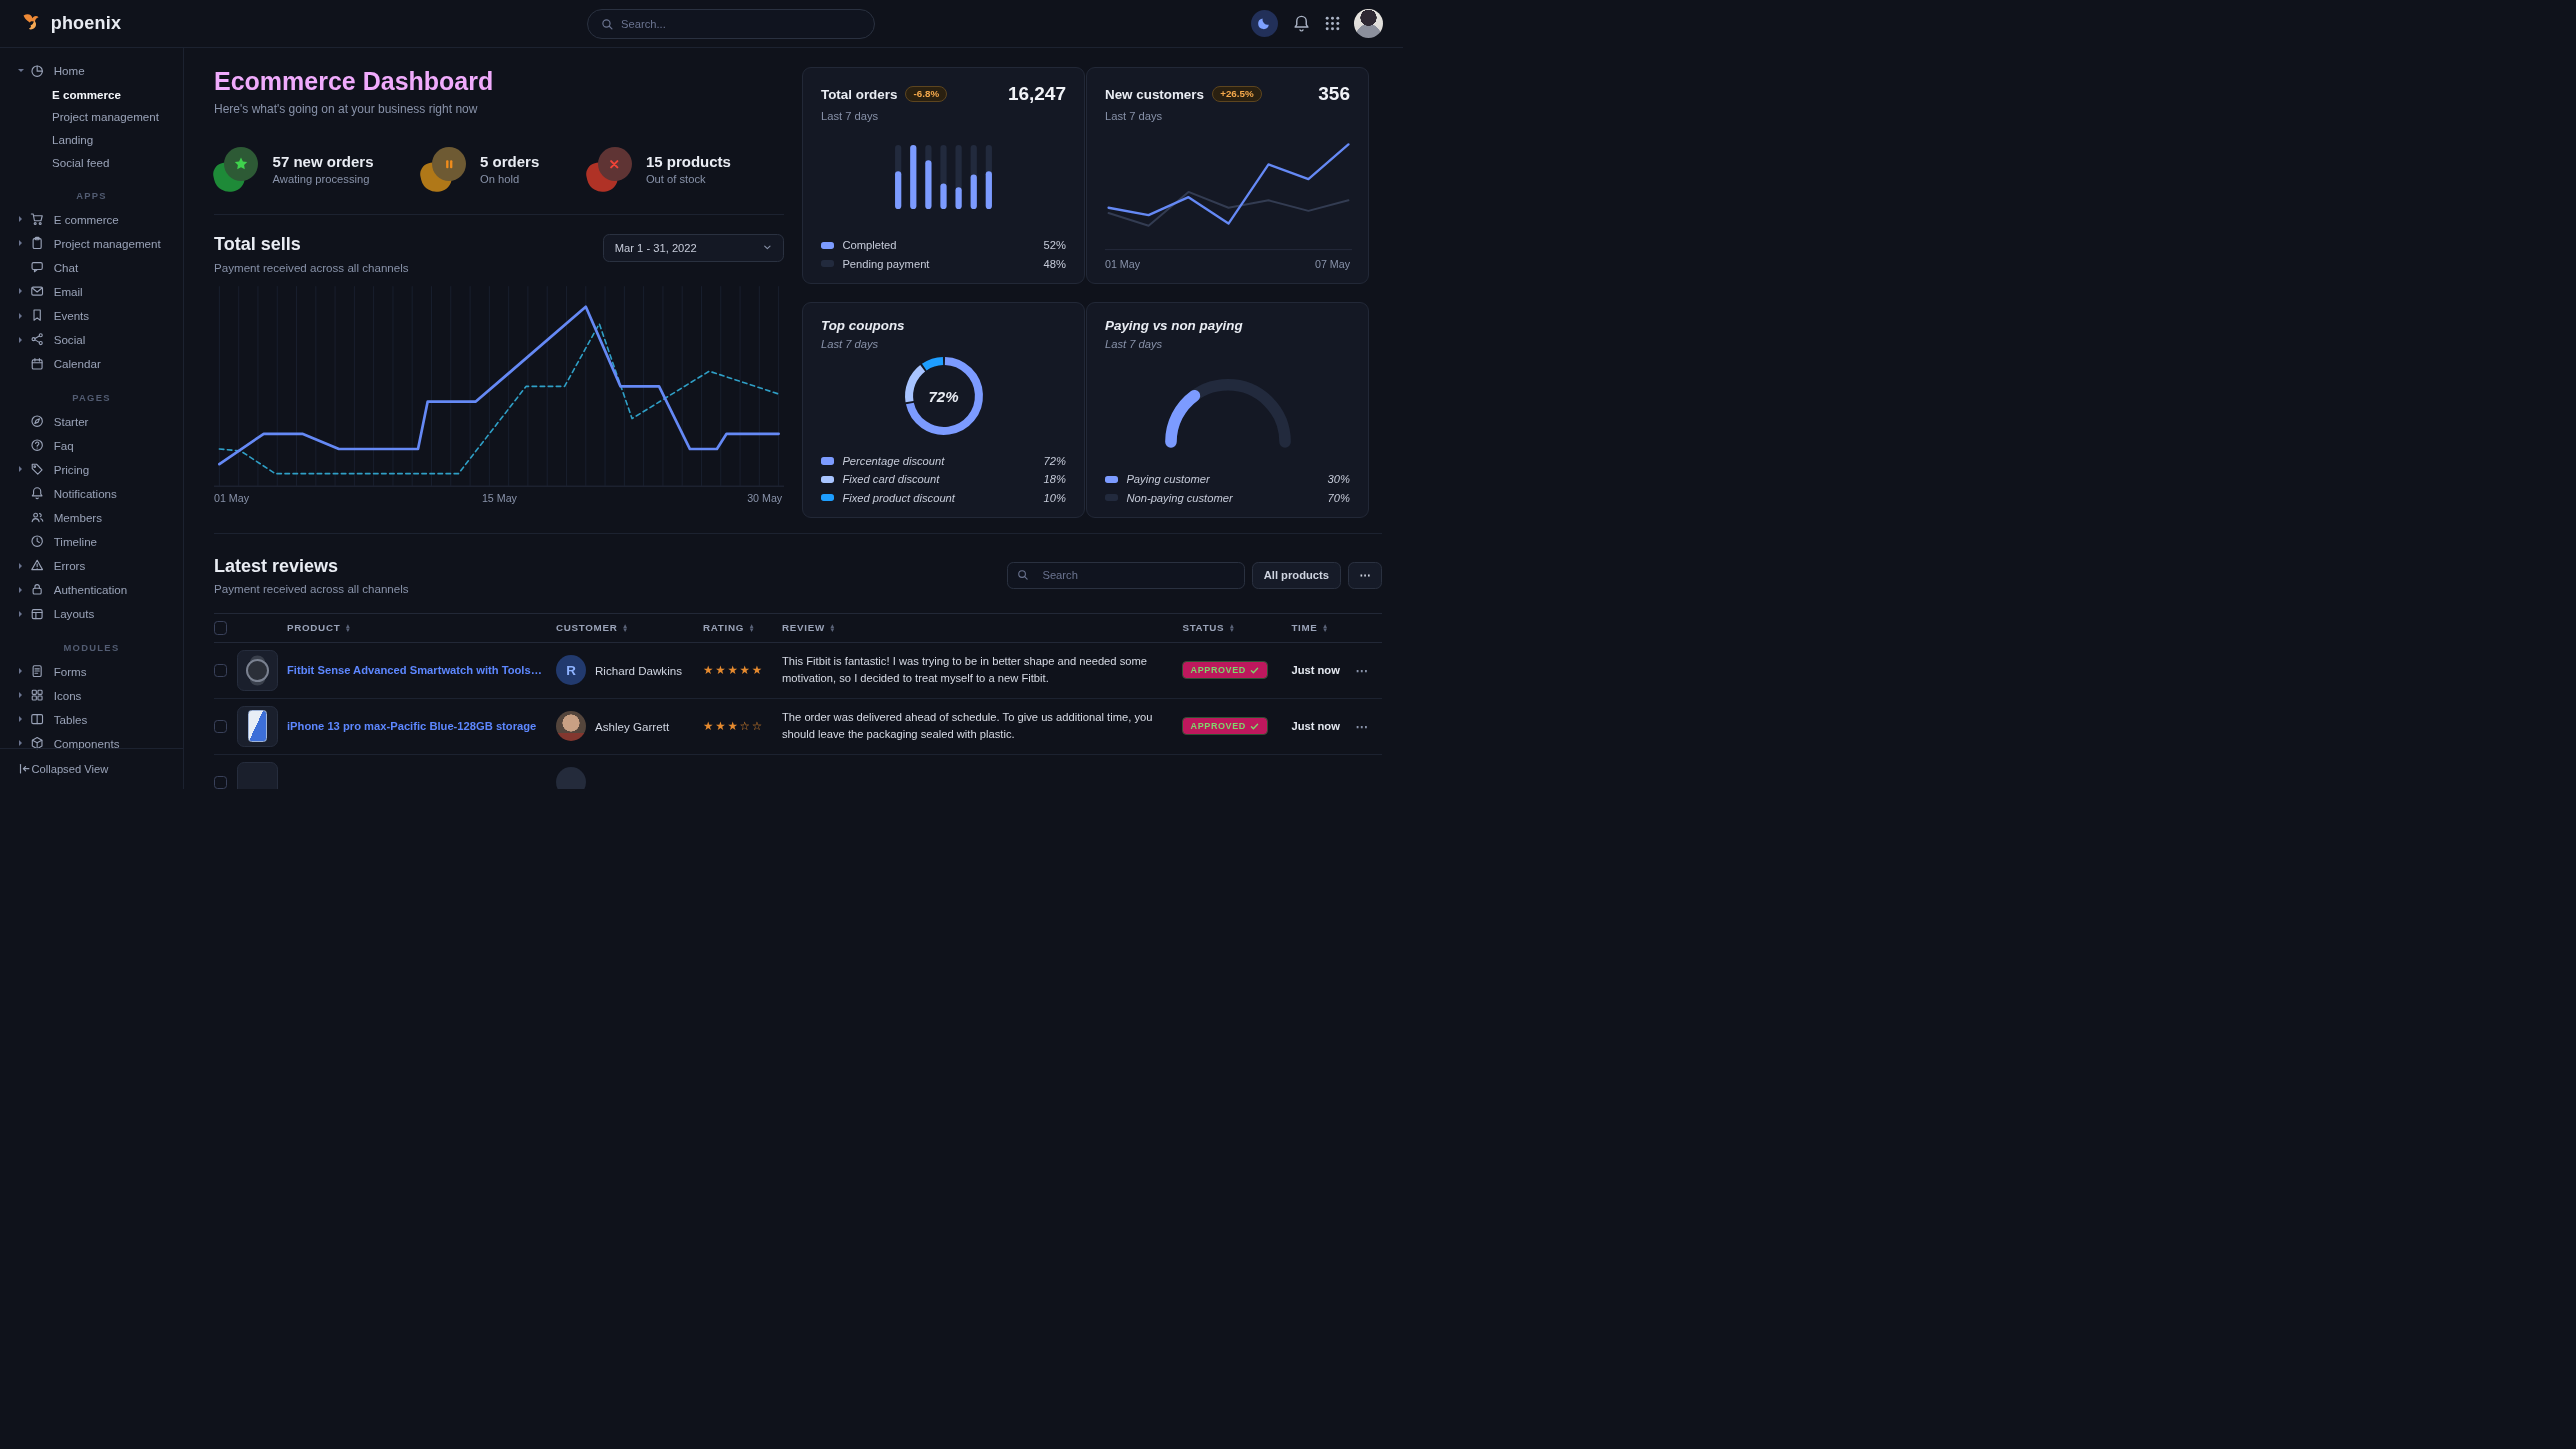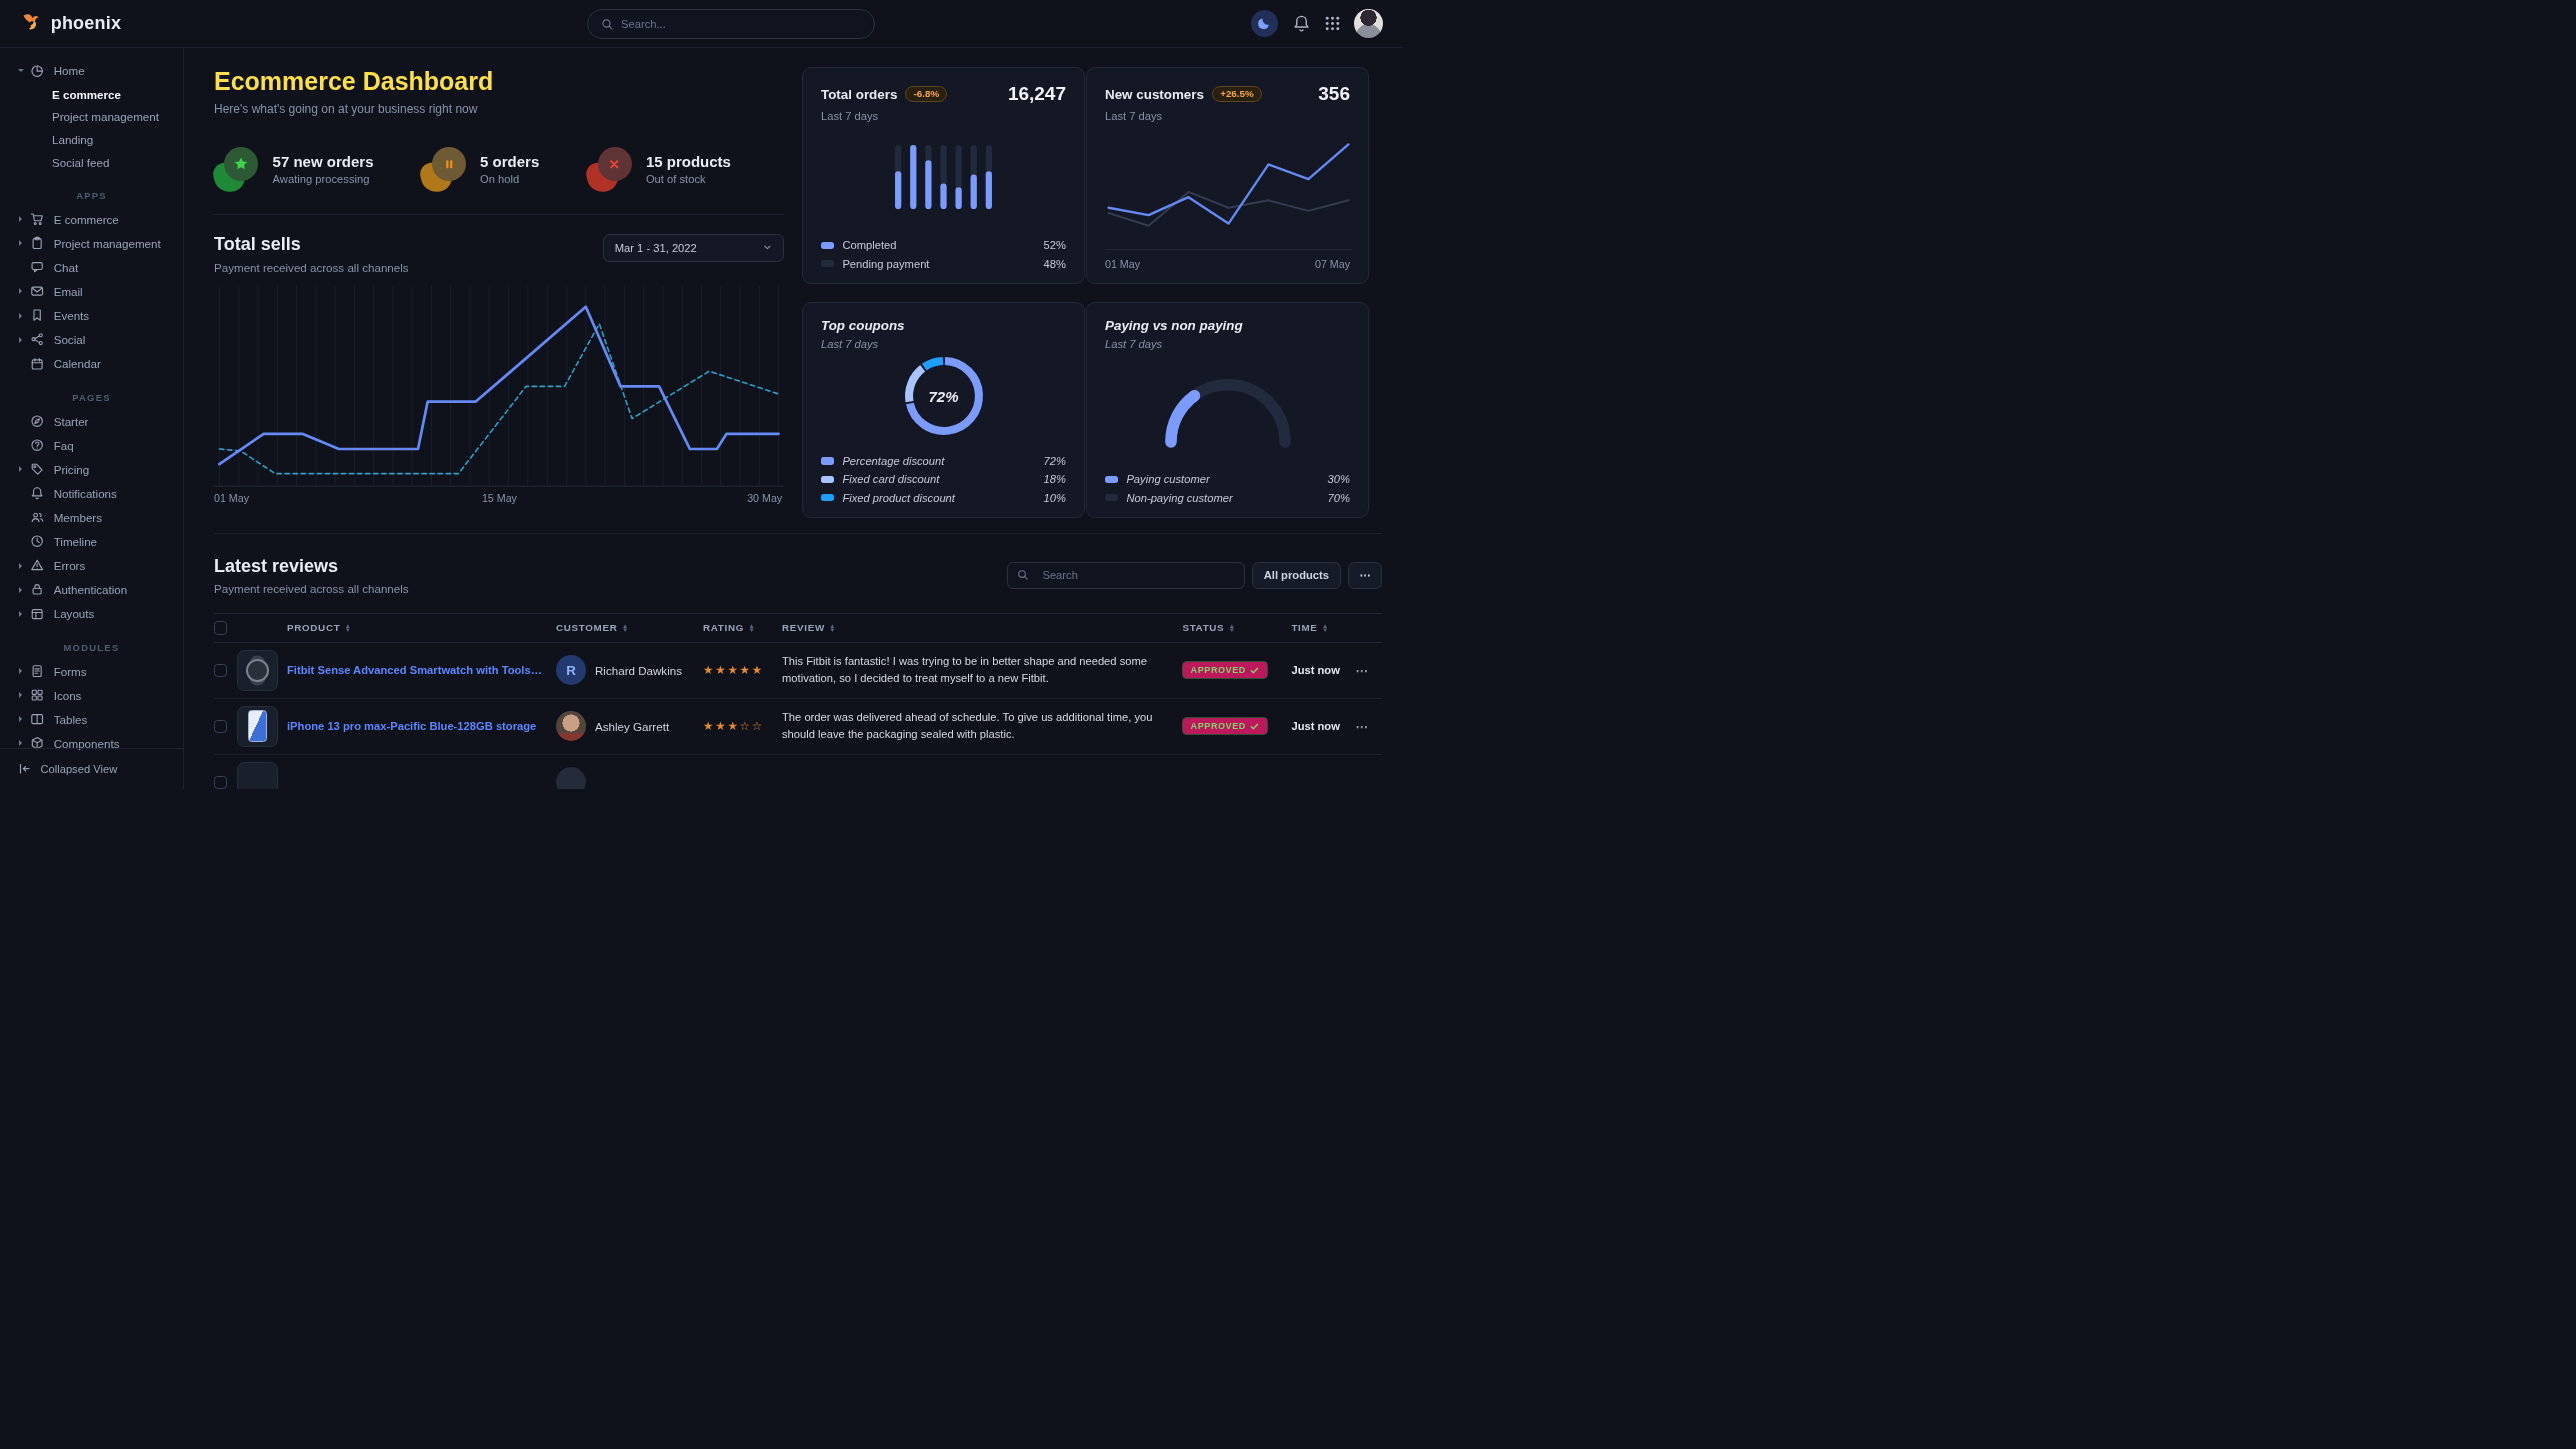--- a/index.html
+++ b/index.html
@@ -38,26 +38,26 @@
     color:#9aa3b8; cursor:pointer; font-size:11.6px; }
   .nav-item .car { width:9px; display:inline-flex; justify-content:center; }
   .car-right { width:0; height:0; border-left:3.6px solid #6b7490;
     border-top:3.1px solid transparent; border-bottom:3.1px solid transparent; }
   .car-down { width:0; height:0; border-top:3.6px solid #6b7490;
     border-left:3.1px solid transparent; border-right:3.1px solid transparent; }
   .nav-ico { width:14.3px; height:14.3px; margin:0 9px 0 5.4px; display:inline-flex; color:#9aa3b8; }
   .nav-child { padding:4.9px 7.2px 4.9px 52px; color:#9aa3b8; cursor:pointer; font-size:11.6px; }
   .nav-child.active { color:#f5f7fb; font-weight:700; }
   .sidebar-footer { position:absolute; left:0; right:0; bottom:0; height:41px;
-    border-top:0.9px solid #1c2230; display:flex; align-items:center; gap:9px;
+    border-top:0.9px solid #1c2230; display:flex; align-items:center; gap:0;
     padding:0 18px; color:#9aa3b8; font-size:11.2px; cursor:pointer; }
   
   .main { position:absolute; top:48px; left:184px; right:0; bottom:0; padding:19px 20.6px 0 30px; }
   .content-grid { display:grid; grid-template-columns:570px 580px; column-gap:18px; }
-  .page-title { font-size:25px; font-weight:800; color:#fde047; }
+  .page-title { font-size:25px; font-weight:800; color:#f0abfc; }
   .page-sub { font-size:12px; color:#8892a9; margin-top:6.3px; }
   .stats-row { display:flex; gap:48px; margin-top:29px; padding-bottom:21.5px;
     border-bottom:0.9px solid #1c2230; }
   .stat { display:flex; align-items:center; gap:11.6px; }
   .stat-ico { position:relative; width:47px; height:47px; flex:0 0 47px; }
   .stat-blob { position:absolute; left:0; bottom:0; width:29.5px; height:30px;
     border-radius:40% 60% 45% 55%; transform:rotate(-14deg); }
   .stat-circle { position:absolute; right:2.7px; top:1.8px; width:34px; height:34px;
     border-radius:50%; display:flex; align-items:center; justify-content:center; }
   .stat-title { font-size:15px; font-weight:800; color:#e9ecf3; }

